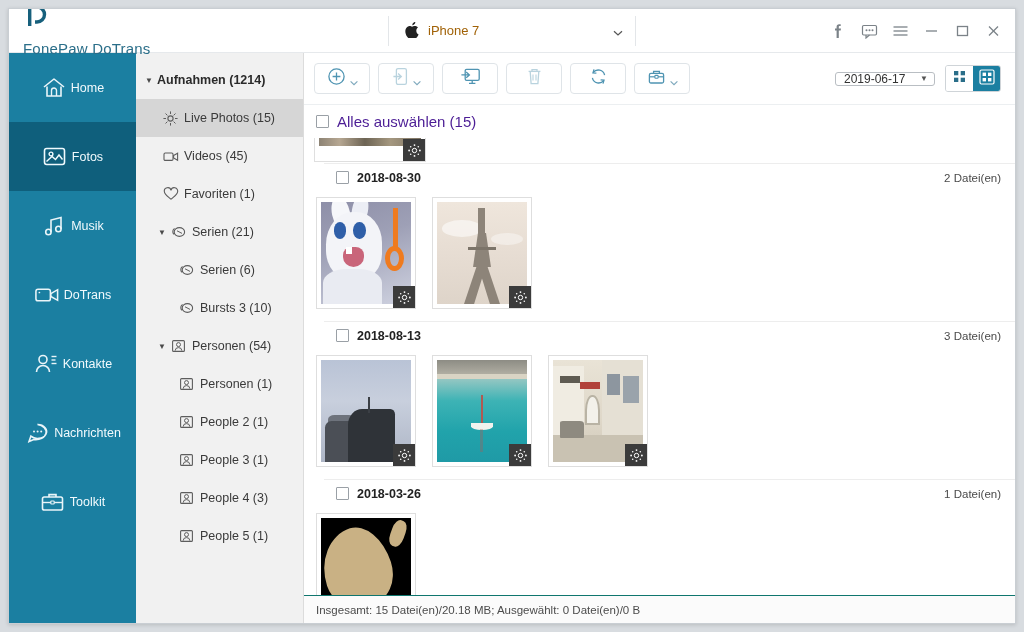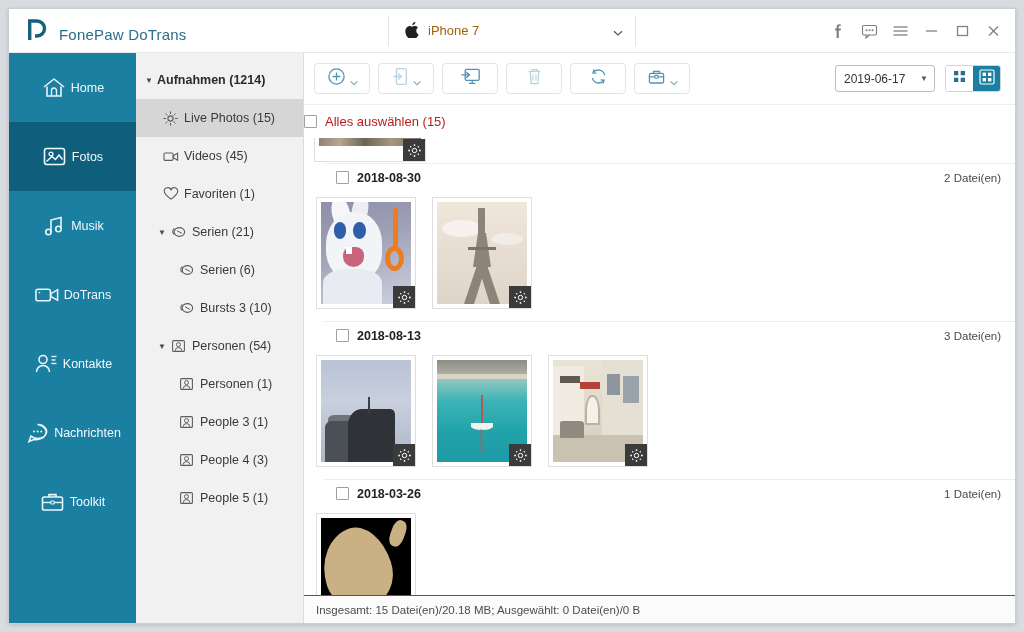--- a/index.html
+++ b/index.html
@@ -20,21 +20,21 @@
   }
 
   
   .titlebar {
     height: 44px; min-height: 44px;
     background: #ffffff;
     display: flex; align-items: center;
     position: relative;
     border-bottom: 1px solid #e6e9ec;
   }
-  .brand { display: flex; align-items: flex-end; padding-left: 14px; gap: 11px; }
+  .brand { display: flex; align-items: flex-start; padding-left: 14px; gap: 11px; flex-direction: column; }
   .logo-mark {
     width: 25px; height: 25px;
     color: #17607c;
     display: flex; align-items: center; justify-content: center;
   }
   .brand-name {
     font-size: 15px; color: #2a6e89; letter-spacing: .2px;
   }
   .device-select {
     position: absolute; left: 50%; top: 50%;
@@ -121,41 +121,41 @@
     background: #fff;
     display: flex; align-items: center; justify-content: center;
     gap: 3px; cursor: pointer; color: #4f94b2;
     padding: 0 7px;
   }
   .tb-btn.disabled { color: #b9d3de; cursor: default; }
   .tb-caret { width: 9px; height: 9px; color: #7fa9bd; }
 
   .tb-right { margin-left: auto; display: flex; align-items: center; gap: 10px; }
   .date-select {
-    width: 100px; height: 27px;
+    width: 100px; height: 14px;
     border: 1px solid #b9bec3; border-radius: 3px;
     background: #fff;
     display: flex; align-items: center;
     padding: 0 6px 0 8px;
     font-size: 12px; color: #333; cursor: pointer;
   }
   .date-select .tri { margin-left: auto; font-size: 8px; color: #555; }
   .viewtoggle { display: flex; border: 1px solid #cfd4d8; border-radius: 3px; overflow: hidden; }
   .vt-btn {
     width: 27px; height: 25px;
     display: flex; align-items: center; justify-content: center;
     background: #fff; cursor: pointer; color: #2a6e89;
   }
   .vt-btn.active { background: #1b7fa1; color: #fff; }
 
   .selectall {
     height: 33px; min-height: 33px;
     display: flex; align-items: center; gap: 8px;
-    padding-left: 0;
-    font-size: 13px; color: #b91c1c;
+    padding-left: 12px;
+    font-size: 15px; color: #4c1d95;
   }
   .cbox {
     width: 13px; height: 13px; min-width: 13px;
     border: 1px solid #9aa0a6; background: #fff;
     border-radius: 1px; cursor: pointer;
   }
 
   .scrollarea { flex: 1; overflow: hidden; position: relative; background: #fff; }
 
   
@@ -518,20 +518,30 @@
         <span class="ti">
           <svg width="15" height="14" viewBox="0 0 15 14">
               <rect x="1.6" y="1.6" width="11.8" height="10.8" rx="1" fill="none" stroke="#5d5d5d" stroke-width="1.1"></rect>
               <circle cx="7.5" cy="5.6" r="2" fill="none" stroke="#5d5d5d" stroke-width="1"></circle>
               <path d="M4.2 11.6 a3.3 3 0 0 1 6.6 0" fill="none" stroke="#5d5d5d" stroke-width="1"></path>
             </svg>
         </span>
         <span class="tlabel">Personen (1)</span>
       </div>
 
+      <div class="tree-row lvl2">
+        <span class="ti">
+          <svg width="15" height="14" viewBox="0 0 15 14">
+              <rect x="1.6" y="1.6" width="11.8" height="10.8" rx="1" fill="none" stroke="#5d5d5d" stroke-width="1.1"></rect>
+              <circle cx="7.5" cy="5.6" r="2" fill="none" stroke="#5d5d5d" stroke-width="1"></circle>
+              <path d="M4.2 11.6 a3.3 3 0 0 1 6.6 0" fill="none" stroke="#5d5d5d" stroke-width="1"></path>
+            </svg>
+        </span>
+        <span class="tlabel">People 2 (1)</span>
+      </div>
 
       <div class="tree-row lvl2">
         <span class="ti">
           <svg width="15" height="14" viewBox="0 0 15 14">
               <rect x="1.6" y="1.6" width="11.8" height="10.8" rx="1" fill="none" stroke="#5d5d5d" stroke-width="1.1"></rect>
               <circle cx="7.5" cy="5.6" r="2" fill="none" stroke="#5d5d5d" stroke-width="1"></circle>
               <path d="M4.2 11.6 a3.3 3 0 0 1 6.6 0" fill="none" stroke="#5d5d5d" stroke-width="1"></path>
             </svg>
         </span>
         <span class="tlabel">People 3 (1)</span>

